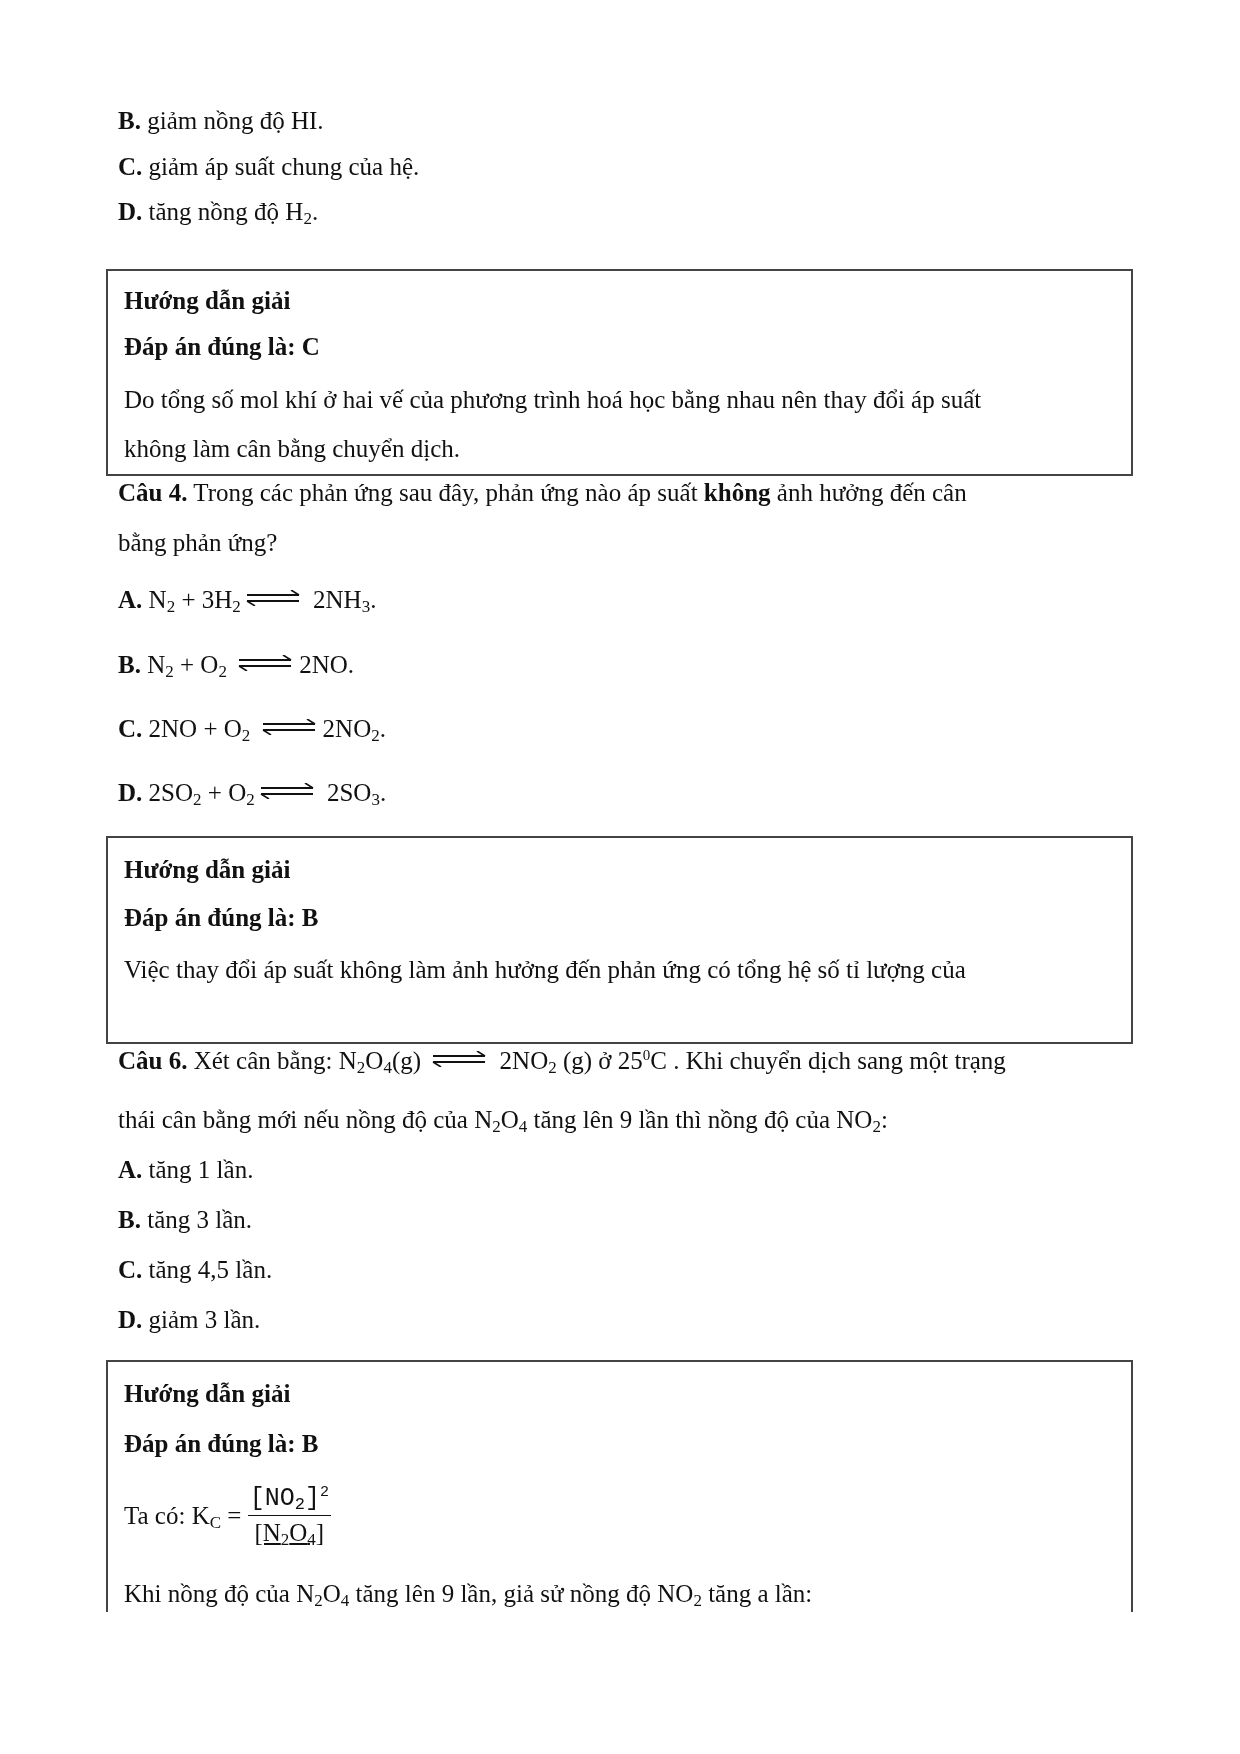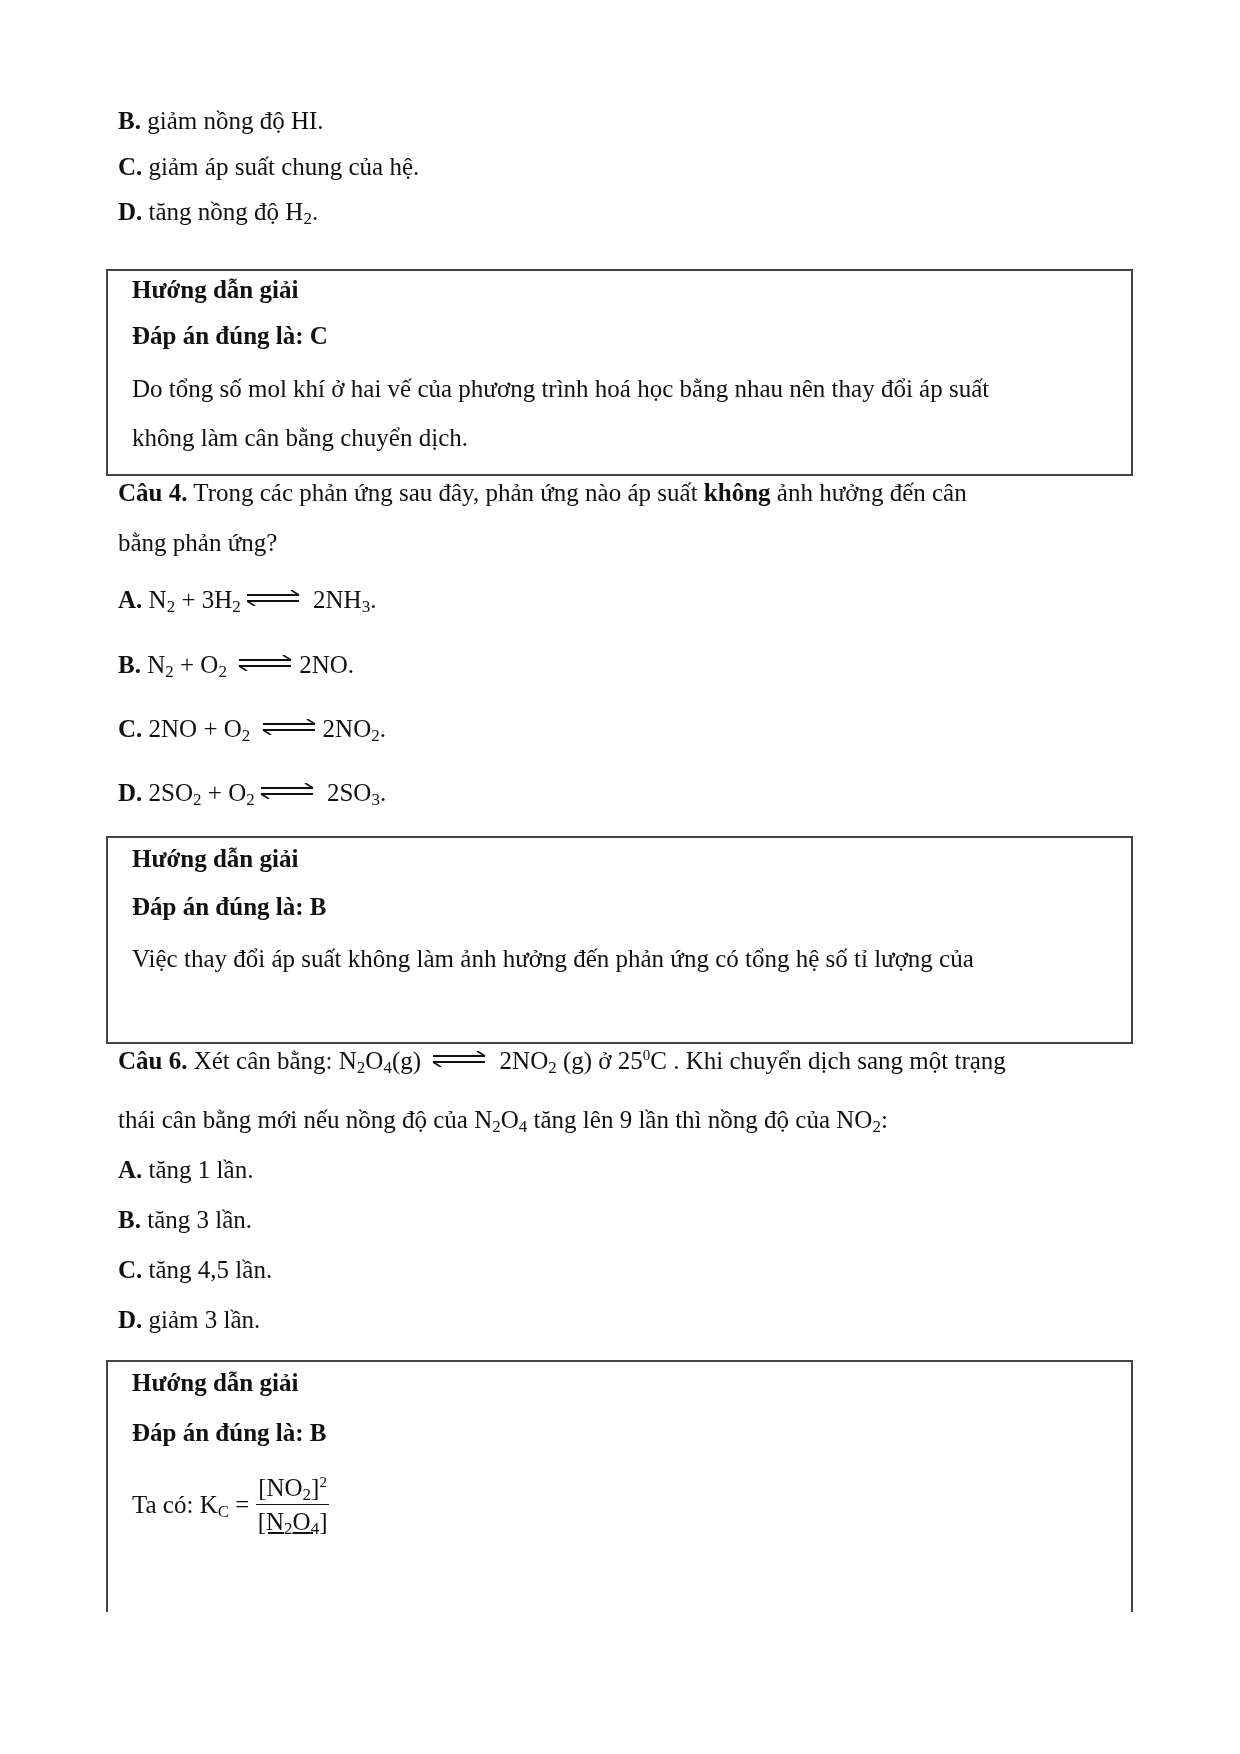--- a/index.html
+++ b/index.html
@@ -2,27 +2,27 @@
 <html><head>
 <meta charset="utf-8">
 <style>
   html, body { margin: 0; padding: 0; background: #ffffff; }
   body { width: 1240px; height: 1754px; position: relative; overflow: hidden;
          font-family: "Liberation Serif", "DejaVu Serif", serif; color: #111; font-size: 25px; }
   .line { position: absolute; left: 118px; white-space: nowrap; line-height: 30px; }
   .line b { font-weight: bold; }
   .box { position: absolute; left: 106px; width: 1027px; border: 2px solid #444; box-sizing: border-box; }
   .box.open-bottom { border-bottom: none; }
-  .box .bl { position: absolute; left: 24px; white-space: nowrap; line-height: 30px; }
+  .box .bl { position: absolute; left: 16px; white-space: nowrap; line-height: 30px; margin-top: 11px; }
   sub { font-size: 0.68em; vertical-align: -0.25em; line-height: 0; }
   sup { font-size: 0.6em; vertical-align: 0.6em; line-height: 0; }
   .eq { display: inline-block; width: 58px; height: 16px; position: relative; vertical-align: 2px; margin: 0 4px; }
   .eq svg { position: absolute; left: 0; top: 0; }
   .frac { display: inline-block; vertical-align: middle; text-align: center; position: relative; top: -2px; }
-  .frac .num { display: block; padding: 0 2px; border-bottom: 1.5px solid #111; line-height: 32px; }
+  .frac .num { display: block; padding: 0 2px; border-bottom: 1.5px solid #111; line-height: 32px; font-family: Liberation Mono, monospace; }
   .frac .den { display: block; padding: 0 2px; line-height: 34px; text-decoration: underline; }
 </style>
 </head>
 <body>
 
 <div class="line" style="top:106px">
   <b>B.</b> <span>giảm nồng độ HI.</span>
 </div>
 <div class="line" style="top:152px">
   <b>C.</b> <span>giảm áp suất chung của hệ.</span>
@@ -101,13 +101,16 @@
 <div class="box open-bottom" style="top:1360px; height:252px">
   <div class="bl" style="top:6px"><b>Hướng dẫn giải</b></div>
   <div class="bl" style="top:56px"><b>Đáp án đúng là: B</b></div>
   <div class="bl" style="top:108px; line-height:70px">
     <span>Ta có: K</span><sub>C</sub><span> =</span>
     <span class="frac">
       <span class="num"><span>[NO</span><sub>2</sub><span>]</span><sup>2</sup></span>
       <span class="den"><span>[N</span><sub>2</sub><span>O</span><sub>4</sub><span>]</span></span>
     </span>
   </div>
+  <div class="bl" style="top:206px">
+    <span>Khi nồng độ của N</span><sub>2</sub><span>O</span><sub>4</sub><span> tăng lên 9 lần, giả sử nồng độ NO</span><sub>2</sub><span> tăng a lần:</span>
+  </div>
 </div>
 
 </body></html>

